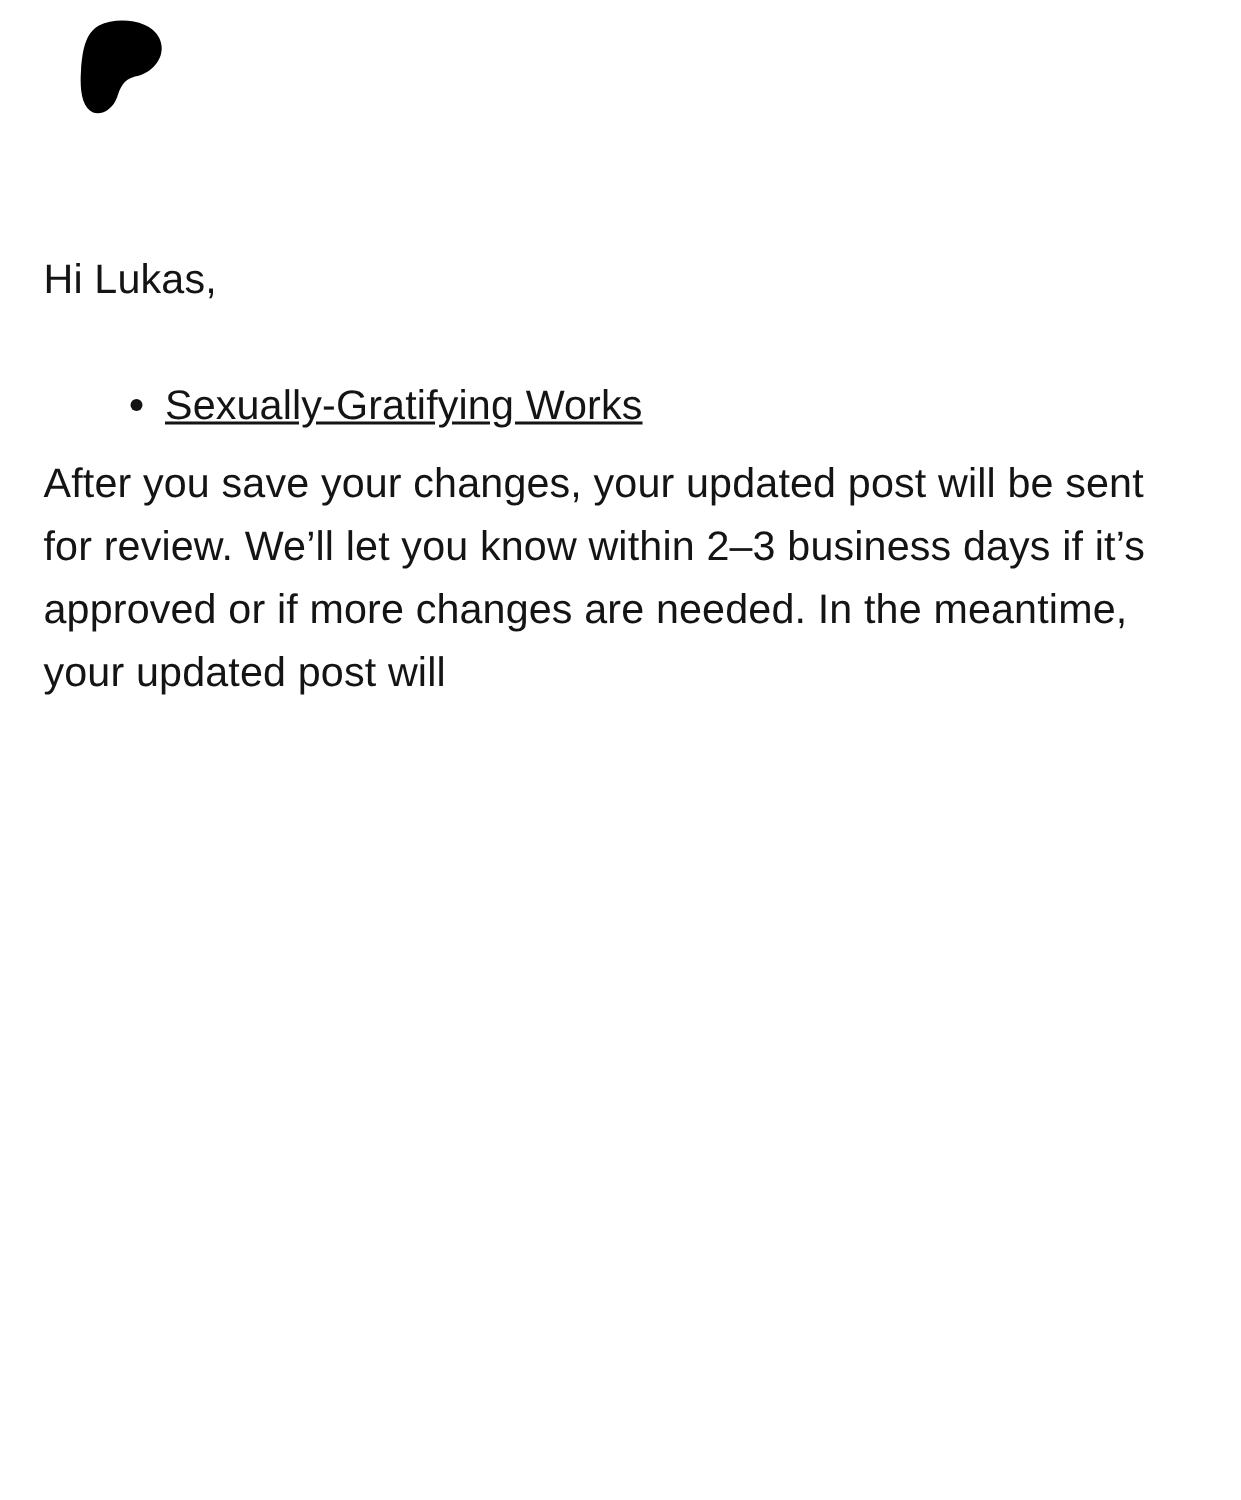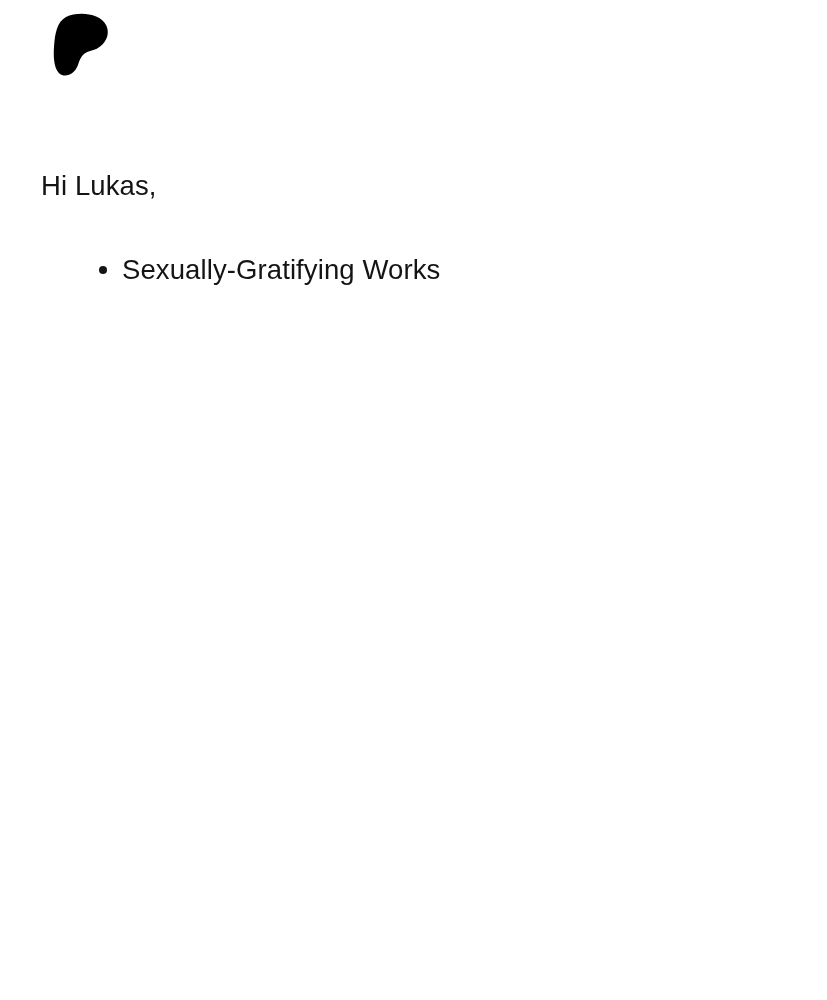--- a/index.html
+++ b/index.html
@@ -17,21 +17,21 @@
     }
     .logo {
       position: absolute;
       left: 52px;
       top: 13px;
       width: 58px;
       height: 64px;
     }
     .content {
       position: absolute;
-      left: 41px;
+      left: 29px;
       top: 165px;
       width: 760px;
       font-size: 27.5px;
       line-height: 42px;
       letter-spacing: 0.1px;
     }
     .content p {
       margin: 0;
     }
     .greeting { margin-bottom: 42px !important; }
@@ -41,20 +41,21 @@
       color: #141414;
       text-decoration: underline;
       text-underline-offset: 3px;
       text-decoration-thickness: 1.5px;
       cursor: pointer;
     }
     ul.reasons {
       margin: 10px 0 10px 0;
       padding-left: 81px;
       list-style: none;
+      text-decoration: underline;
     }
     ul.reasons li {
       position: relative;
       line-height: 42px;
     }
     ul.reasons li::before {
       content: "";
       position: absolute;
       left: -23px;
       top: 17px;
@@ -77,13 +78,14 @@
 <div class="content">
   <p class="greeting">Hi Lukas,</p>
 
 
 
   <ul class="reasons">
     <li>Sexually-Gratifying Works</li>
   </ul>
 
 
+  <p>After you save your changes, your updated post will be sent for review. We’ll let you know within 2–3 business days if it’s approved or if more changes are needed. In the meantime, your updated post will</p>
 </div>
 
 </body></html>

